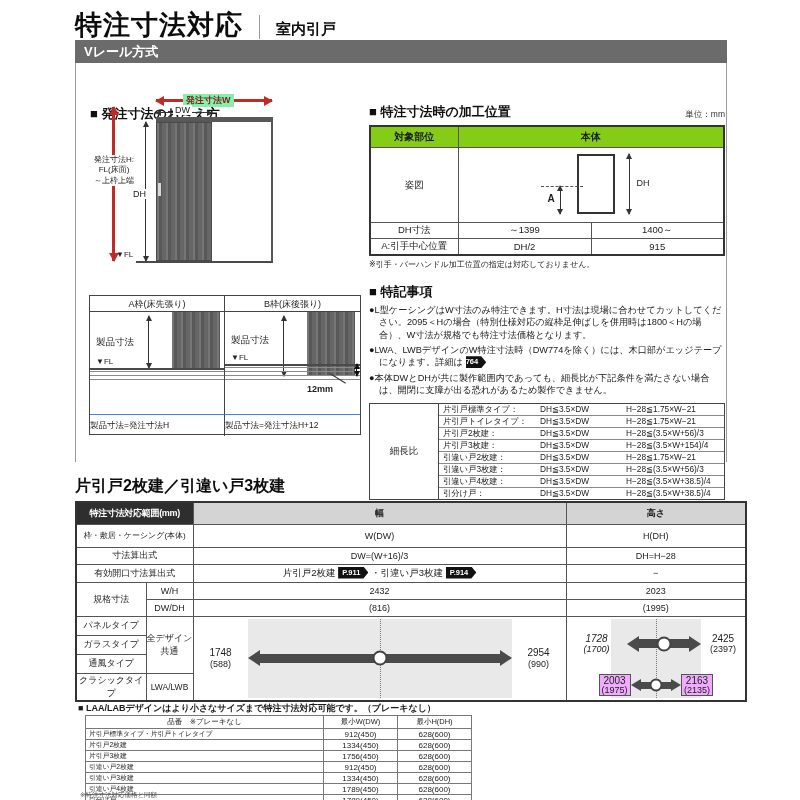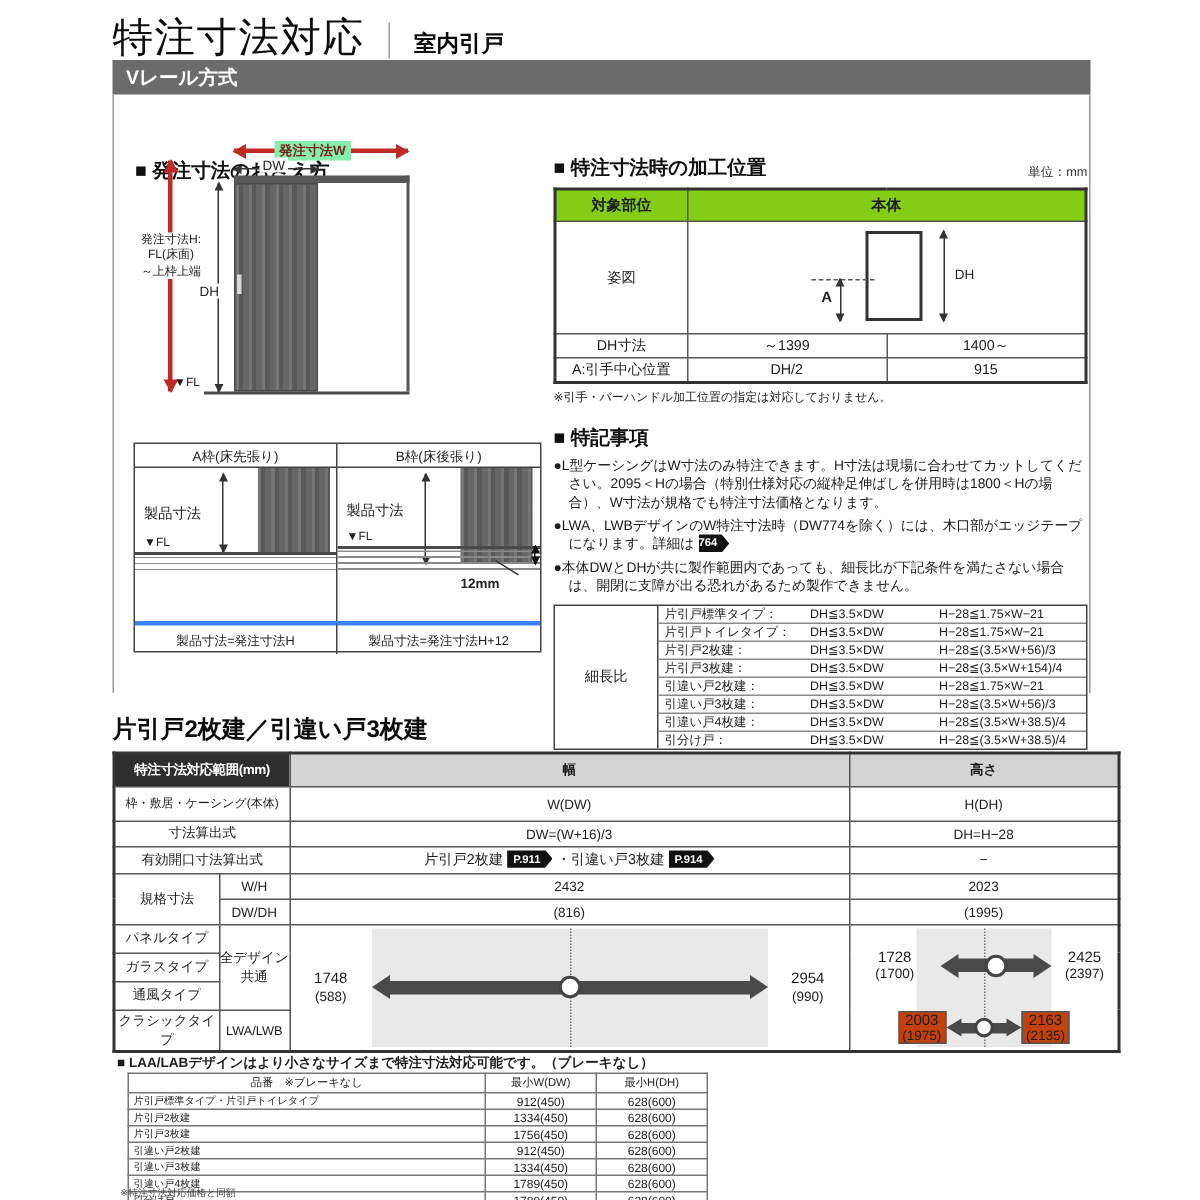--- a/index.html
+++ b/index.html
@@ -2,21 +2,21 @@
 <html><head>
 <meta charset="utf-8">
 <style>
   html,body{margin:0;padding:0;background:#fff;}
   body{width:800px;height:800px;overflow:hidden;
        font-family:"Liberation Sans","DejaVu Sans",sans-serif;color:#1c1c1c;}
   #page{position:relative;width:800px;height:800px;background:#fff;}
 
   
   #title-row{position:absolute;left:75px;top:7px;display:flex;align-items:center;}
-  .main-title{font-size:27px;font-weight:normal;color:#0d0d0d;letter-spacing:1px;}
+  .main-title{font-size:27px;font-weight:bold;color:#0d0d0d;letter-spacing:1px;}
   .title-div{width:1px;height:24px;background:#9a9a9a;margin:4px 16px 0 16px;}
   .sub-title{font-size:15px;font-weight:bold;color:#0d0d0d;margin-top:8px;}
 
   
   #vbar{position:absolute;left:75px;top:40px;width:652px;height:23px;background:#6b6b6b;
         color:#fff;font-size:13px;font-weight:bold;line-height:23px;padding-left:9px;box-sizing:border-box;}
   #vsection{position:absolute;left:75px;top:63px;width:652px;height:399px;
             border-left:1px solid #9a9a9a;border-right:1px solid #9a9a9a;box-sizing:border-box;}
   .sec-h{font-size:13px;font-weight:bold;color:#101010;margin-top:32px;}
 
@@ -49,21 +49,21 @@
   .dlab{position:absolute;font-size:9px;color:#222;white-space:nowrap;}
   .onarrow{background:#86efac;padding:0 3px;font-weight:bold;}
 
   
   #frame-table{position:absolute;left:13px;top:232px;width:272px;height:140px;
     display:grid;grid-template-columns:1fr 1fr;grid-template-rows:16px 102px 22px;
     border:1px solid #444;box-sizing:border-box;}
   .ft-h{font-size:9px;text-align:center;line-height:16px;border-bottom:1px solid #444;}
   .ft-h.l,.ft-b.l,.ft-f.l{border-right:1px solid #444;}
   .ft-b{position:relative;overflow:hidden;}
-  .ft-f{font-size:8.5px;text-align:center;line-height:21px;border-top:3px solid #3b82f6;}
+  .ft-f{font-size:8.5px;line-height:21px;border-top:1px solid #3b82f6;}
   .hatch{position:absolute;left:0;width:100%;
     background-image:repeating-linear-gradient(180deg,#8a8a8a 0 1px,transparent 1px 4px);}
   .flline{position:absolute;left:0;width:100%;height:2px;background:#4a4a4a;}
 
   
   #right-block{position:absolute;left:293px;top:8px;width:356px;}
   .mk-head{display:flex;justify-content:space-between;align-items:flex-end;}
   .unit{font-size:8.5px;color:#333;}
   table{border-collapse:collapse;}
   #mk-table{width:100%;margin-top:4px;border:2px solid #333;table-layout:fixed;}
@@ -111,21 +111,21 @@
   .rarr::before{content:"";position:absolute;left:-11px;top:50%;transform:translateY(-50%);
     border-top:8px solid transparent;border-bottom:8px solid transparent;border-right:12px solid #4a4a4a;}
   .rarr::after{content:"";position:absolute;right:-11px;top:50%;transform:translateY(-50%);
     border-top:8px solid transparent;border-bottom:8px solid transparent;border-left:12px solid #4a4a4a;}
   .knob{position:absolute;left:50%;top:50%;transform:translate(-50%,-50%);
     width:11px;height:11px;background:#fff;border:2px solid #444;border-radius:50%;}
   .rarr.small{height:7px;margin:0 9px;}
   .rarr.small::before{border-top-width:6px;border-bottom-width:6px;border-right-width:10px;left:-9px;}
   .rarr.small::after{border-top-width:6px;border-bottom-width:6px;border-left-width:10px;right:-9px;}
   .rarr.small .knob{width:9px;height:9px;}
-  .cbox{background:#c2410c;border:1px solid #555;padding:0 2px;line-height:1.1;}
+  .cbox{background:#f0abfc;border:1px solid #555;padding:0 2px;line-height:1.1;}
 
   
   #small-note{position:absolute;left:78px;top:702px;font-size:9px;font-weight:bold;}
   #small-table{position:absolute;left:85px;top:715px;border:1px solid #333;}
   #small-table td{border:1px solid #777;padding:0;}
   #small-table .sh{font-size:7.5px;text-align:center;height:12px;}
   #small-table .sl{font-size:6.8px;padding-left:3px;height:9px;color:#222;}
   #small-table .sn{font-size:8px;text-align:center;height:9px;}
   #small-foot{position:absolute;left:80px;top:791px;font-size:6.5px;color:#444;}
 </style>
@@ -362,21 +362,21 @@
           <div class="rlab" style="width:54px;">
                 <div>2954</div>
                 <div class="sub">(990)</div>
               </div>
         </div>
       </td>
       <td rowspan="4" class="rangecell">
         <div class="shade" style="left:44px;right:44px;"></div>
         <div class="dotline"></div>
         <div class="rgroup" style="position:absolute;left:0;right:0;top:6px;height:42px;">
-          <div class="rlab" style="width:60px;">
+          <div class="rlab" style="width:60px;font-style:italic;">
                 <div>1728</div>
                 <div class="sub">(1700)</div>
               </div>
           <div class="rarr">
                 <span class="knob"></span>
               </div>
           <div class="rlab" style="width:44px;">
                 <div>2425</div>
                 <div class="sub">(2397)</div>
               </div>

